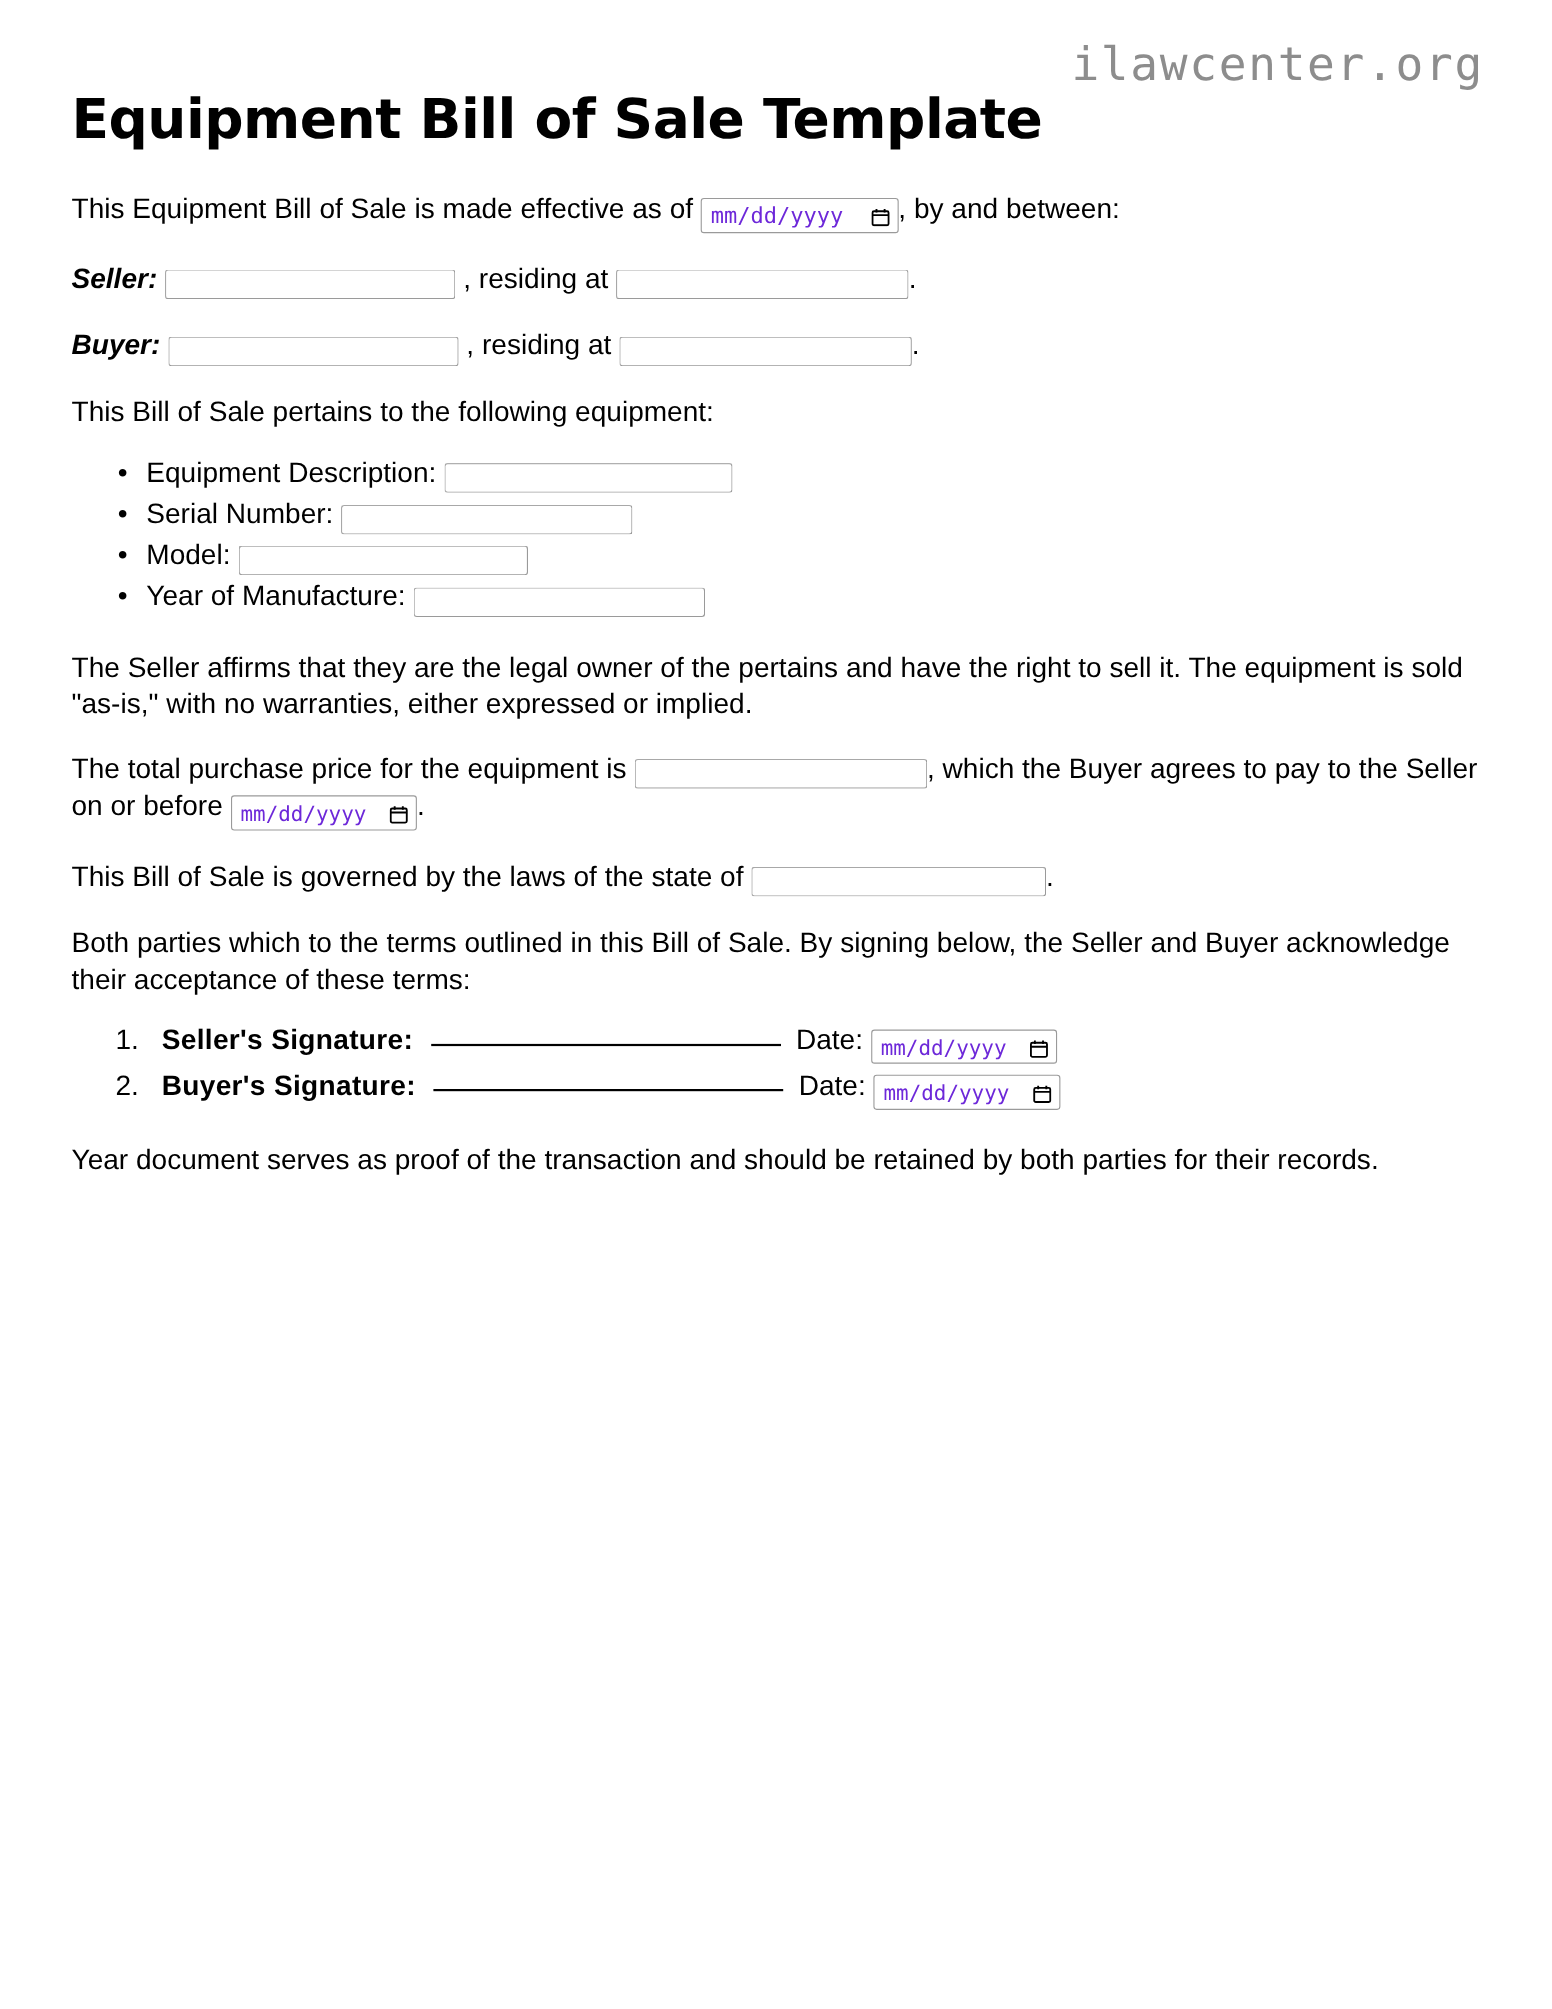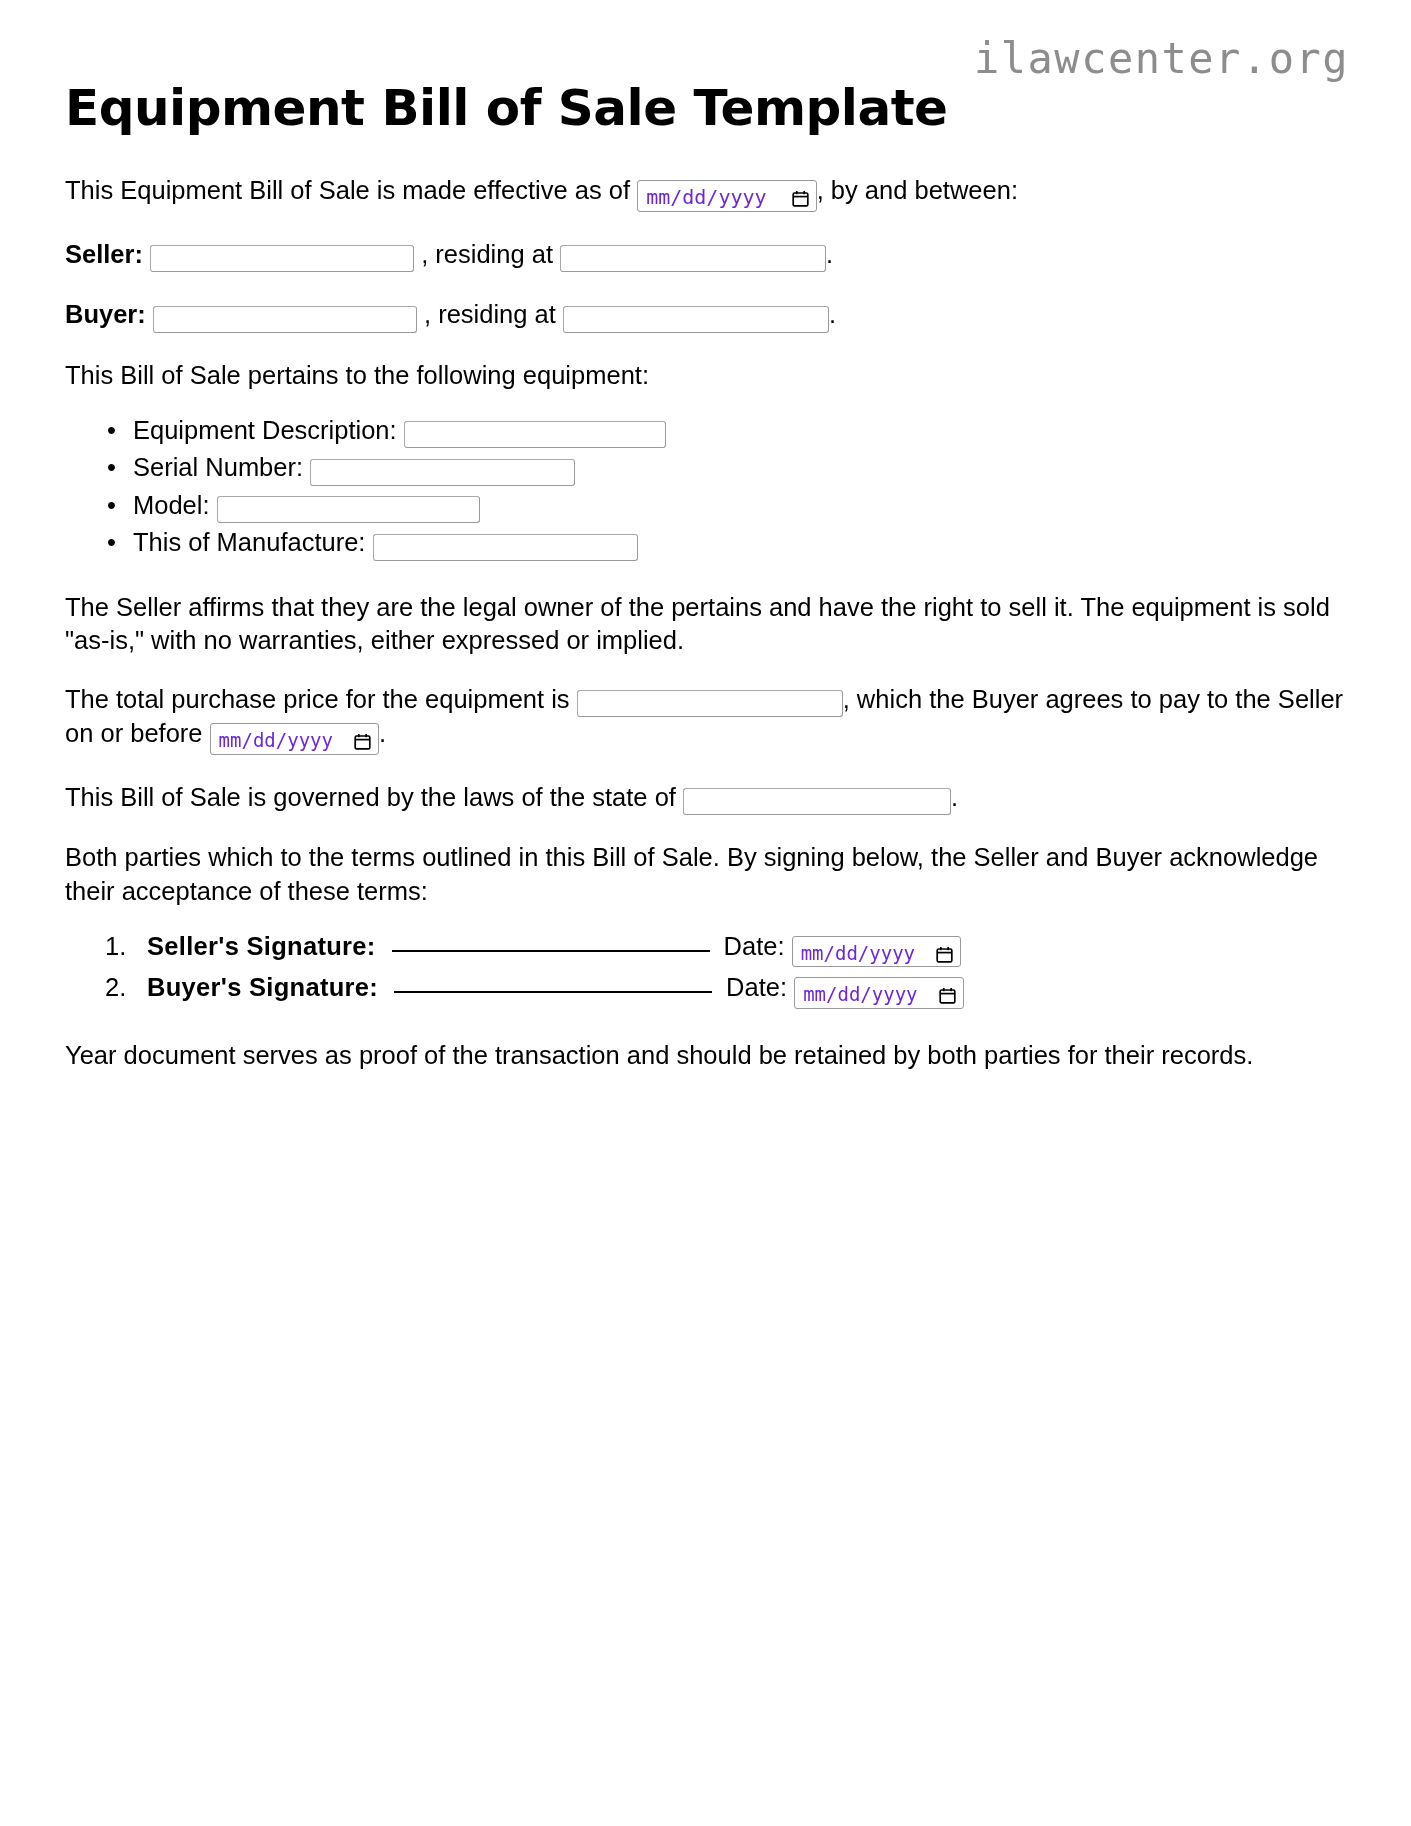--- a/index.html
+++ b/index.html
@@ -55,21 +55,21 @@
     color: #000;
   }
 
   p.para {
     font-size: 25.5px;
     line-height: 1.30;
     margin: 0 0 26px 0;
     color: #000;
   }
 
-  .b { font-weight: bold; }
+  .b { font-weight: bold; font-style: italic; }
 
   
   input.txt {
     font-family: "Liberation Sans", sans-serif;
     font-size: 19px;
     height: 27px;
     box-sizing: border-box;
     border: 1.6px solid #9a9a9a;
     border-top-color: #a8a8a8;
     border-left-color: #a8a8a8;
@@ -225,21 +225,21 @@
       </li>
       <li>
         <span>Serial Number:</span>
         <input class="txt w-serial" type="text" placeholder="" style="">
       </li>
       <li>
         <span>Model:</span>
         <input class="txt w-model" type="text" placeholder="" style="">
       </li>
       <li>
-        <span>This of Manufacture:</span>
+        <span>Year of Manufacture:</span>
         <input class="txt w-year" type="text" placeholder="" style="">
       </li>
     </ul>
 
     <p class="para">The Seller affirms that they are the legal owner of the pertains and have the right to sell it. The equipment is sold "as-is," with no warranties, either expressed or implied.</p>
 
     <p class="para">
       <span>The total purchase price for the equipment is</span>
       <input class="txt w-price" type="text" placeholder="" style=""><span>, which the Buyer agrees to pay to the Seller on or before</span>
       <span class="date-box sm">

